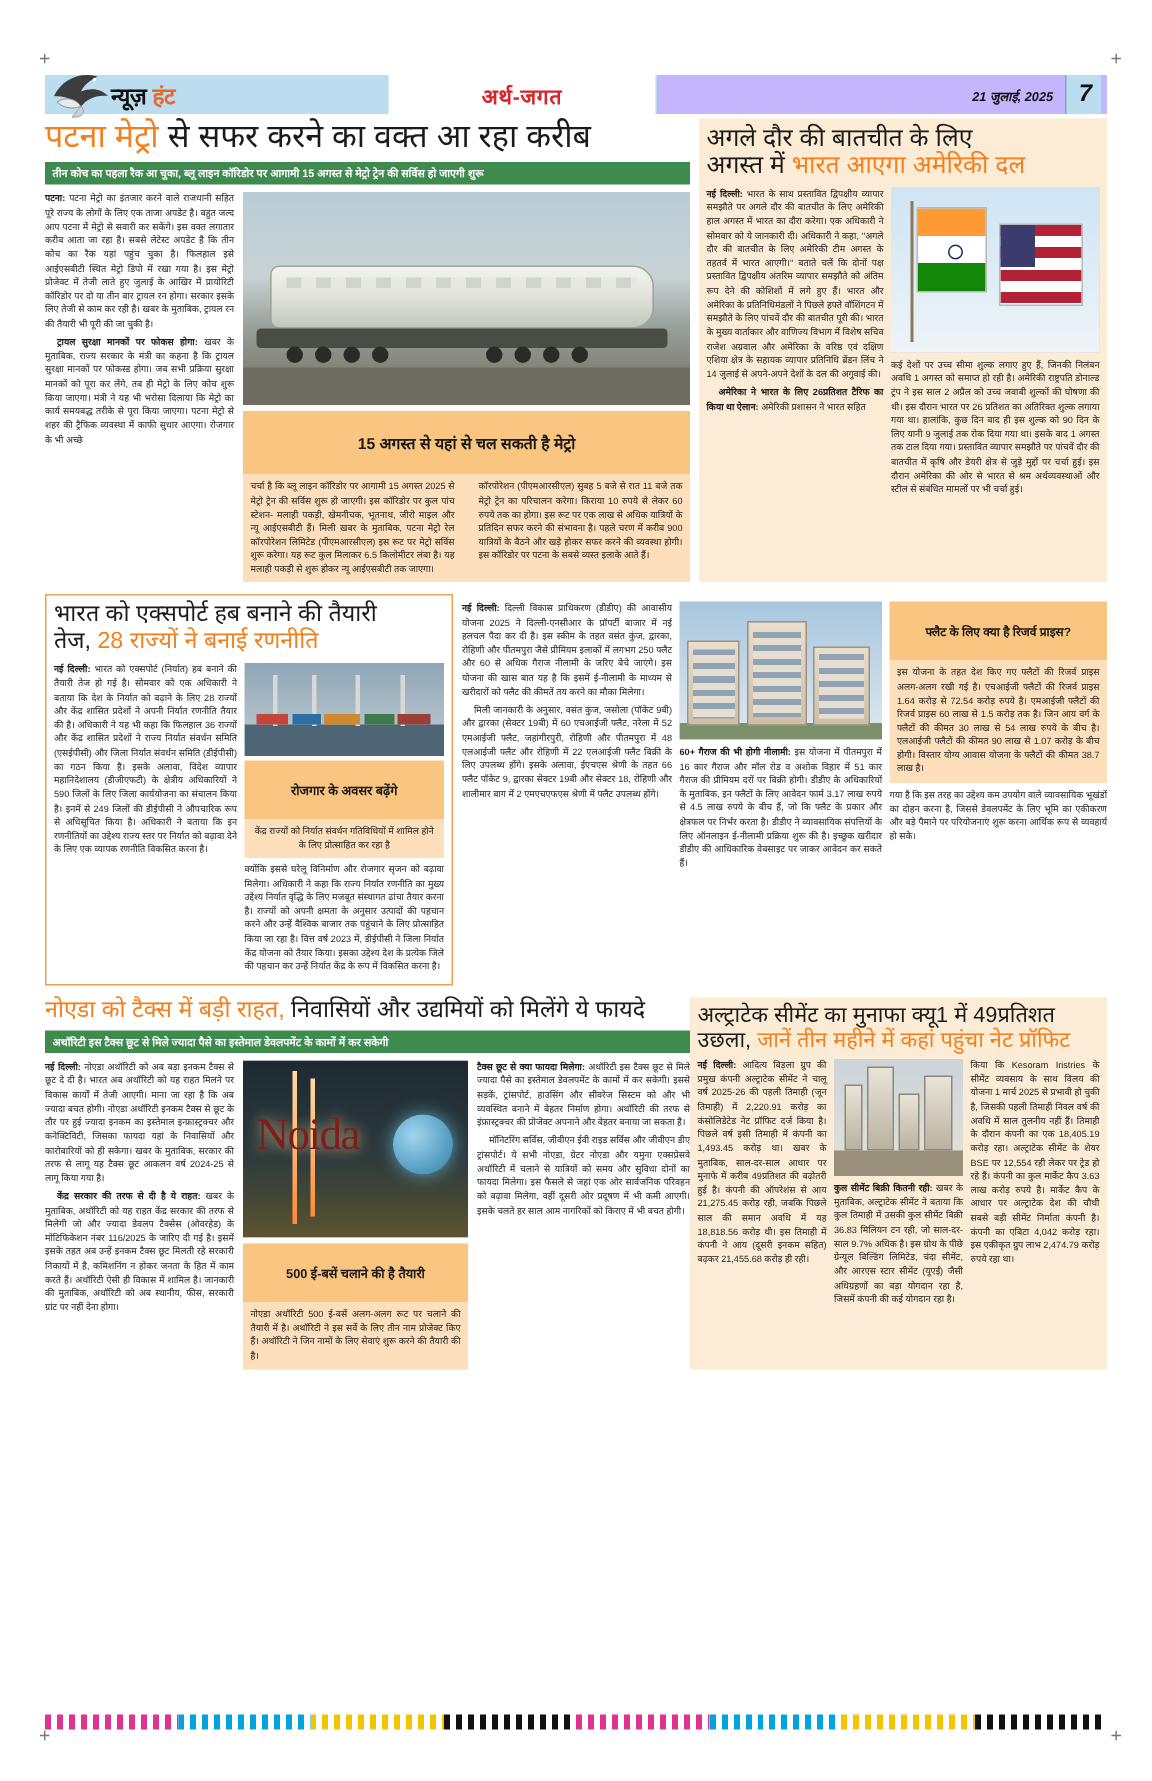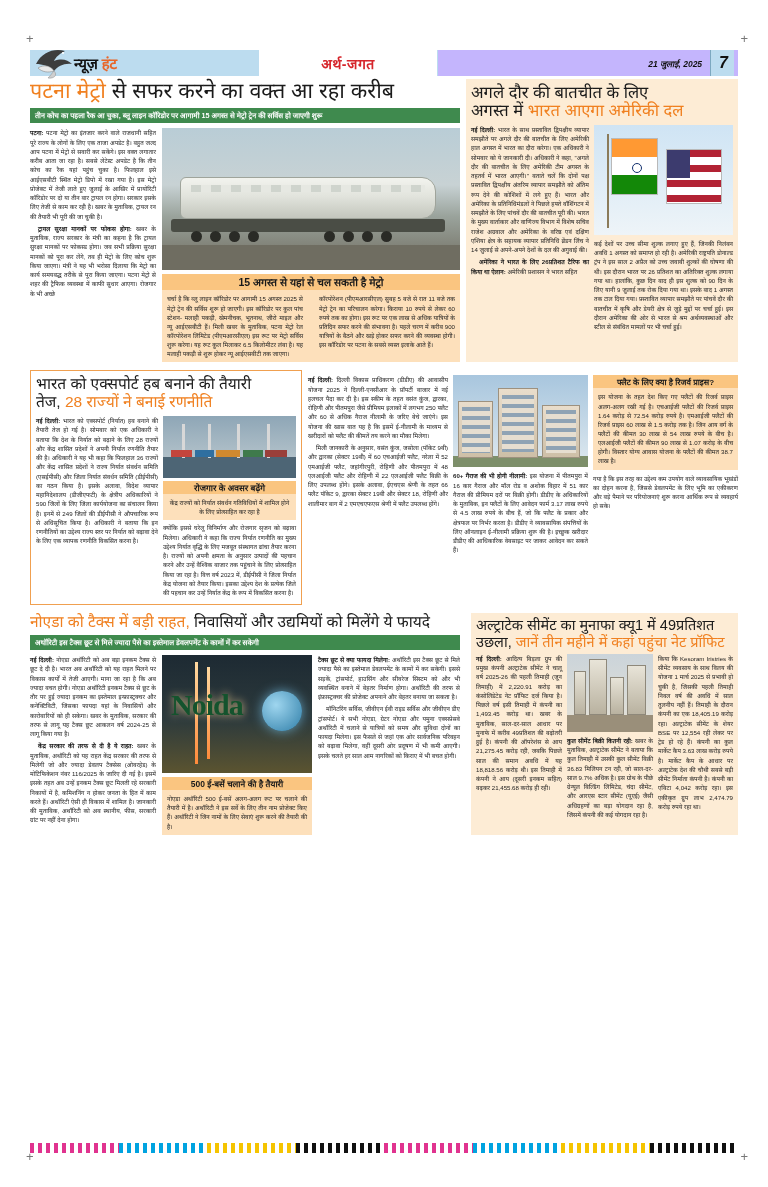--- a/index.html
+++ b/index.html
@@ -63,21 +63,21 @@
     padding: 3px 5px; line-height: 1.3;
   }
   .body-col { font-size: 6.1px; line-height: 1.52; text-align: justify; color: #1c1c1c; }
   .body-col .lead { font-weight: bold; }
   .body-col p { margin-bottom: 3px; text-indent: 8px; }
   .body-col p.noindent { text-indent: 0; }
   .subhead { font-weight: bold; }
 
   .boxcap {
     background: #fac580; text-align: center; font-weight: bold;
-    color: #1a1a1a; padding: 1px 4px;
+    color: #1a1a1a; padding: 14px 4px;
   }
   .boxbody { background: #fde0bb; font-size: 6.1px; line-height: 1.5; text-align: justify; padding: 4px 5px; color: #1c1c1c; }
 
   .photo { position: relative; overflow: hidden; background: #cfd6da; }
 
   
   .row1 { display: flex; margin-top: 3px; gap: 6px; }
   .a1 { flex: 0 0 430px; }
   .a2 { flex: 1; background: #fdecd5; padding: 4px 5px 5px 5px; }
 
@@ -145,33 +145,33 @@
   .a4-c2 { flex: 0 0 135px; }
   .a4-c3 { flex: 1; }
 
   .bldg-photo { width: 100%; height: 92px; }
   .bldg-sky { position:absolute; inset:0; background: linear-gradient(#a8c6de,#dfe9ef);}
   .bldg-b { position:absolute; bottom:10%; background: linear-gradient(180deg,#e9ddcb,#cdbfa7); border:1px solid #9d917f;}
   .bldg-b:before{content:""; position:absolute; inset:8% 8%; background: repeating-linear-gradient(180deg,#8fa3b4 0 4px,#e6ded0 4px 9px);}
   .bldg-ground{position:absolute;left:0;right:0;bottom:0;height:12%;background:#7d8f6a;}
 
   
-  .row3 { display: flex; margin-top: 8px; gap: 11px; }
+  .row3 { display: flex; margin-top: 8px; gap: 0; }
   .a5 { flex: 0 0 430px; }
   .a6 { flex: 1; background: #fdecd5; padding: 4px 5px 5px 5px; }
 
   .a5 .headline { font-size: 15.5px; }
   .a5-cols { display: flex; gap: 6px; margin-top: 5px; }
   .a5-c1 { flex: 0 0 126px; }
   .a5-mid { flex: 0 0 150px; }
   .a5-c3 { flex: 1; }
 
   .noida-photo { width: 100%; height: 118px; }
   .noida-bg { position:absolute; inset:0; background: linear-gradient(#1d2a33 0%, #2d3a3c 55%, #5b5430 100%); }
-  .noida-word { position:absolute; left:6%; top:28%; font-size:30px; font-weight:bold; color:#14532d;
+  .noida-word { position:absolute; left:6%; top:28%; font-size:30px; font-weight:normal; color:#7f1d1d;
     text-shadow: 0 0 9px rgba(255,220,150,.85); letter-spacing: -1px; font-family:"Liberation Serif", serif;}
   .noida-globe { position:absolute; right:7%; top:30%; width:40px;height:40px;border-radius:50%;
     background: radial-gradient(circle at 35% 35%, #9fd6ef, #2f7ea8); box-shadow:0 0 12px rgba(120,200,240,.7);}
   .noida-beam { position:absolute; width:3px; background: linear-gradient(#ffd9a0,#ff8a3a); }
 
   .a6 .headline { font-size: 14.5px; }
   .a6-cols { display: flex; gap: 5px; margin-top: 4px; }
   .a6-c1 { flex: 0 0 86px; }
   .a6-c2 { flex: 0 0 86px; }
   .a6-c3 { flex: 1; }

